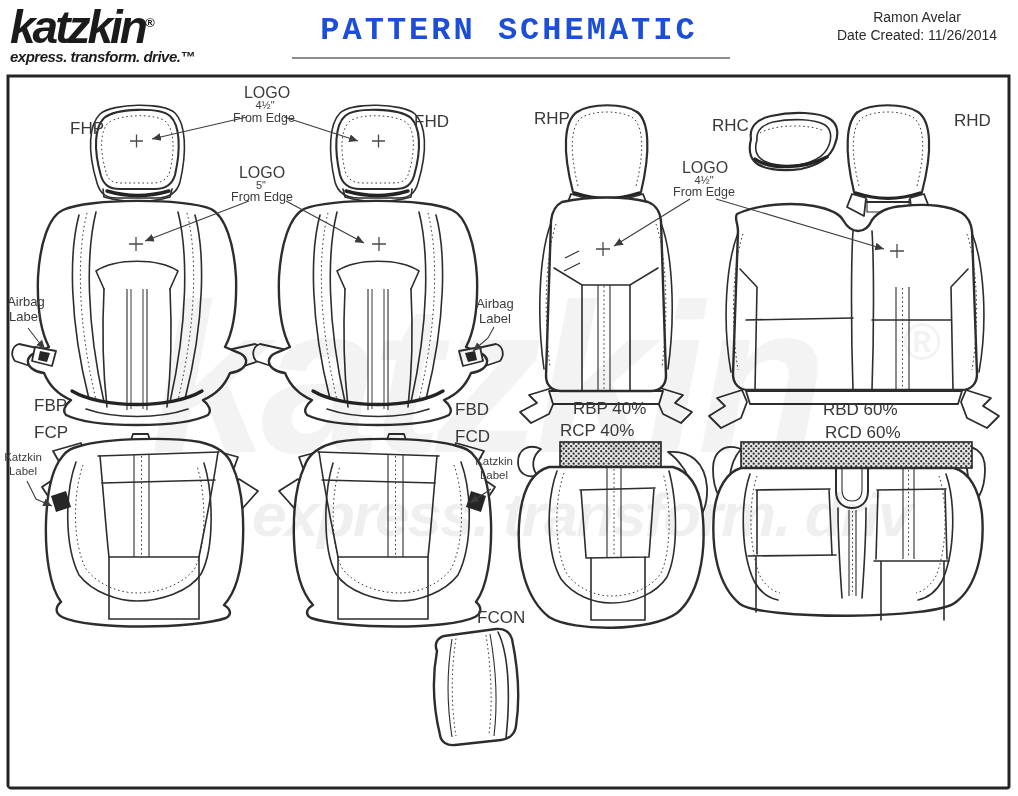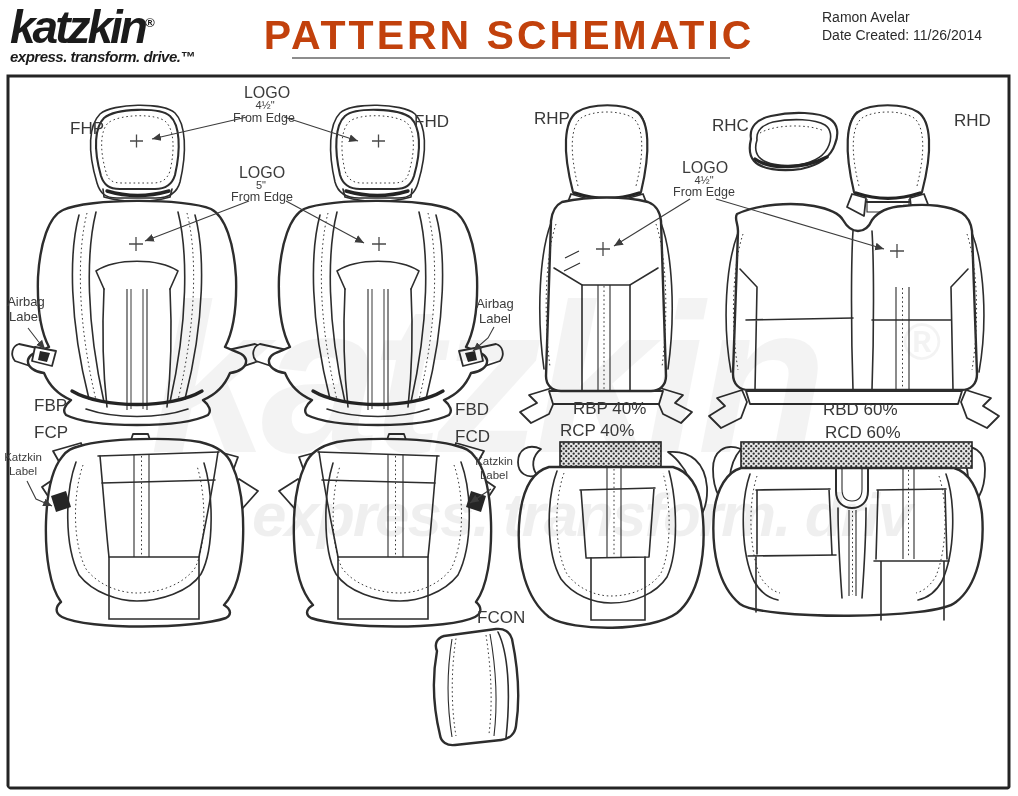--- a/index.html
+++ b/index.html
@@ -4,24 +4,24 @@
 <style>
   html,body{margin:0;padding:0;background:#fff;}
   .page{position:relative;width:1018px;height:796px;background:#fff;overflow:hidden;
         font-family:"Liberation Sans",sans-serif;border-radius:27px;}
   
   .brand{position:absolute;left:10px;top:4px;color:#1b1b1b;}
   .brand-word{font-size:46px;font-weight:bold;font-style:italic;letter-spacing:-3px;line-height:1.0;}
   .brand-word .reg{font-size:13px;vertical-align:super;letter-spacing:0;}
   .brand-tag{font-size:15px;font-weight:bold;font-style:italic;letter-spacing:-0.5px;margin-top:-2px;}
   .title{position:absolute;left:50%;top:12px;transform:translateX(-50%);
-         font-family:Liberation Sans, sans-serif;font-size:41px;font-weight:bold;
-         letter-spacing:3px;color:#c2410c;white-space:nowrap;}
+         font-family:Liberation Mono, monospace;font-size:32px;font-weight:bold;
+         letter-spacing:3px;color:#1d4ed8;white-space:nowrap;}
   .title-rule{position:absolute;left:292px;top:57px;width:438px;height:2px;background:#8d8d8d;}
-  .info{position:absolute;right:6px;top:8px;width:190px;
+  .info{position:absolute;right:6px;top:8px;width:190px;text-align:center;
         font-size:14px;line-height:1.3;color:#2b2b2b;}
   
   svg{position:absolute;left:0;top:0;}
   .frame{fill:none;stroke:#242424;stroke-width:3;}
   .o {fill:#fff;stroke:#2d2d2d;stroke-width:2.4;stroke-linejoin:round;}
   .o2{fill:#fff;stroke:#2d2d2d;stroke-width:1.8;stroke-linejoin:round;}
   .s {fill:none;stroke:#2d2d2d;stroke-width:1.6;stroke-linecap:round;}
   .s1{fill:none;stroke:#2d2d2d;stroke-width:1.1;}
   .d {fill:none;stroke:#3a3a3a;stroke-width:1;stroke-dasharray:1.6 2.8;}
   .g {fill:none;stroke:#9b9b9b;stroke-width:2;}

